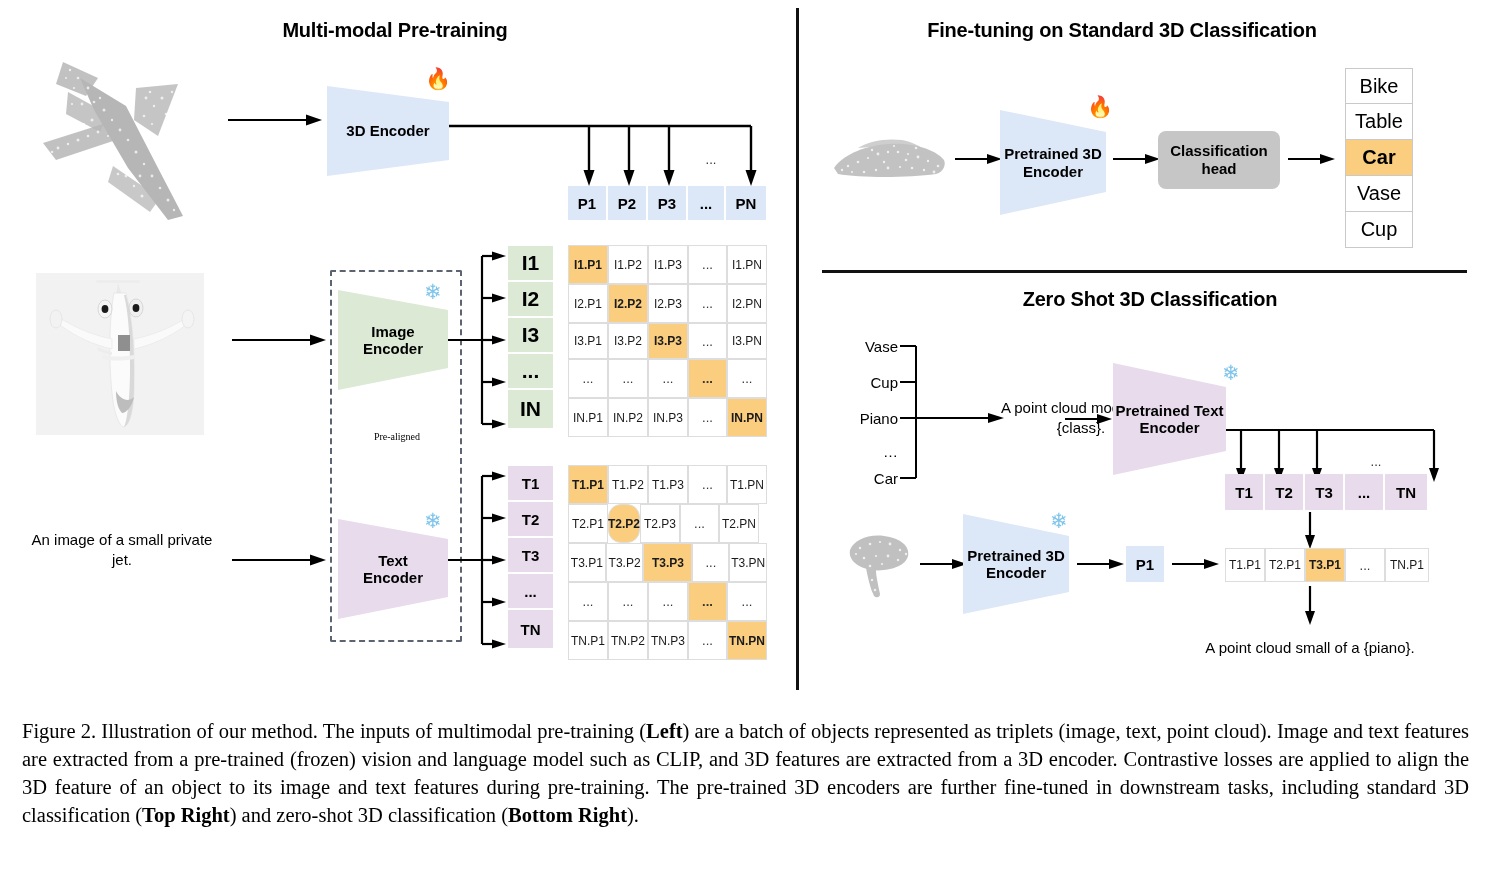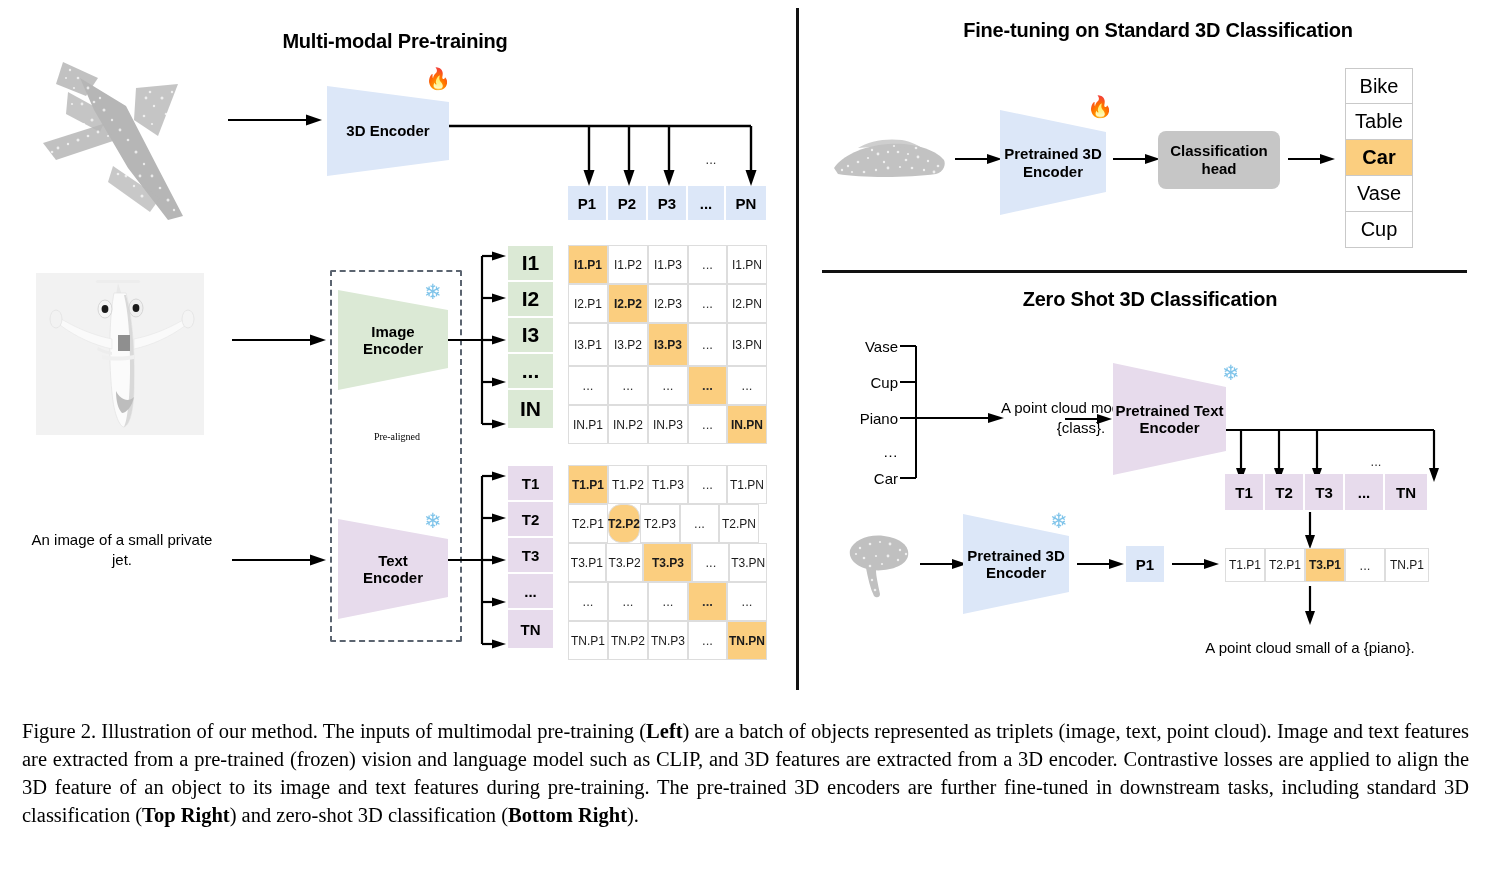--- a/index.html
+++ b/index.html
@@ -46,22 +46,22 @@
 
   .emoji{font-size:21px;line-height:1;}
   .dots{font-size:13px;color:#333;}
 </style>
 </head>
 <body>
 
 <div class="abs vdiv" style="left:796px;top:8px;width:3px;height:682px;"></div>
 <div class="abs hdiv" style="left:822px;top:270px;width:645px;height:3px;"></div>
 
-<div class="abs ttl" style="left:0px;top:30px;width:790px;">Multi-modal Pre-training</div>
-<div class="abs ttl" style="left:828px;top:19px;width:660px;">Fine-tuning on Standard 3D Classification</div>
+<div class="abs ttl" style="left:0px;top:19px;width:790px;">Multi-modal Pre-training</div>
+<div class="abs ttl" style="left:792px;top:19px;width:660px;">Fine-tuning on Standard 3D Classification</div>
 <div class="abs ttl" style="left:820px;top:288px;width:660px;">Zero Shot 3D Classification</div>
 
 <svg class="abs" style="left:8px;top:48px;width:190px;height:180px;" viewBox="0 0 190 180">
   <g fill="#b6b6b6">
     <g id="pc-plane">
       <polygon points="55,14 90,30 78,48 48,36" opacity="0.85"></polygon>
       <polygon points="72,30 118,58 150,120 175,168 160,172 120,120 86,62"></polygon>
       <polygon points="60,44 100,66 92,84 58,66" opacity="0.8"></polygon>
       <polygon points="35,95 95,76 108,92 48,112" opacity="0.85"></polygon>
       <polygon points="128,40 170,36 150,88 126,72" opacity="0.8"></polygon>
@@ -278,21 +278,21 @@
     <div class="cell mcell dots" style="width:39px;">...</div>
     <div class="cell mcell" style="width:40px;">I1.PN</div>
   </div>
   <div class="cellrow" style="height:39px;">
     <div class="cell mcell" style="width:40px;">I2.P1</div>
     <div class="cell mcell hl" style="width:40px;">I2.P2</div>
     <div class="cell mcell" style="width:40px;">I2.P3</div>
     <div class="cell mcell dots" style="width:39px;">...</div>
     <div class="cell mcell" style="width:40px;">I2.PN</div>
   </div>
-  <div class="cellrow" style="height:43px;">
+  <div class="cellrow" style="height:36px;">
     <div class="cell mcell" style="width:40px;">I3.P1</div>
     <div class="cell mcell" style="width:40px;">I3.P2</div>
     <div class="cell mcell hl" style="width:40px;">I3.P3</div>
     <div class="cell mcell dots" style="width:39px;">...</div>
     <div class="cell mcell" style="width:40px;">I3.PN</div>
   </div>
   <div class="cellrow" style="height:39px;">
     <div class="cell mcell dots" style="width:40px;">...</div>
     <div class="cell mcell dots" style="width:40px;">...</div>
     <div class="cell mcell dots" style="width:40px;">...</div>

